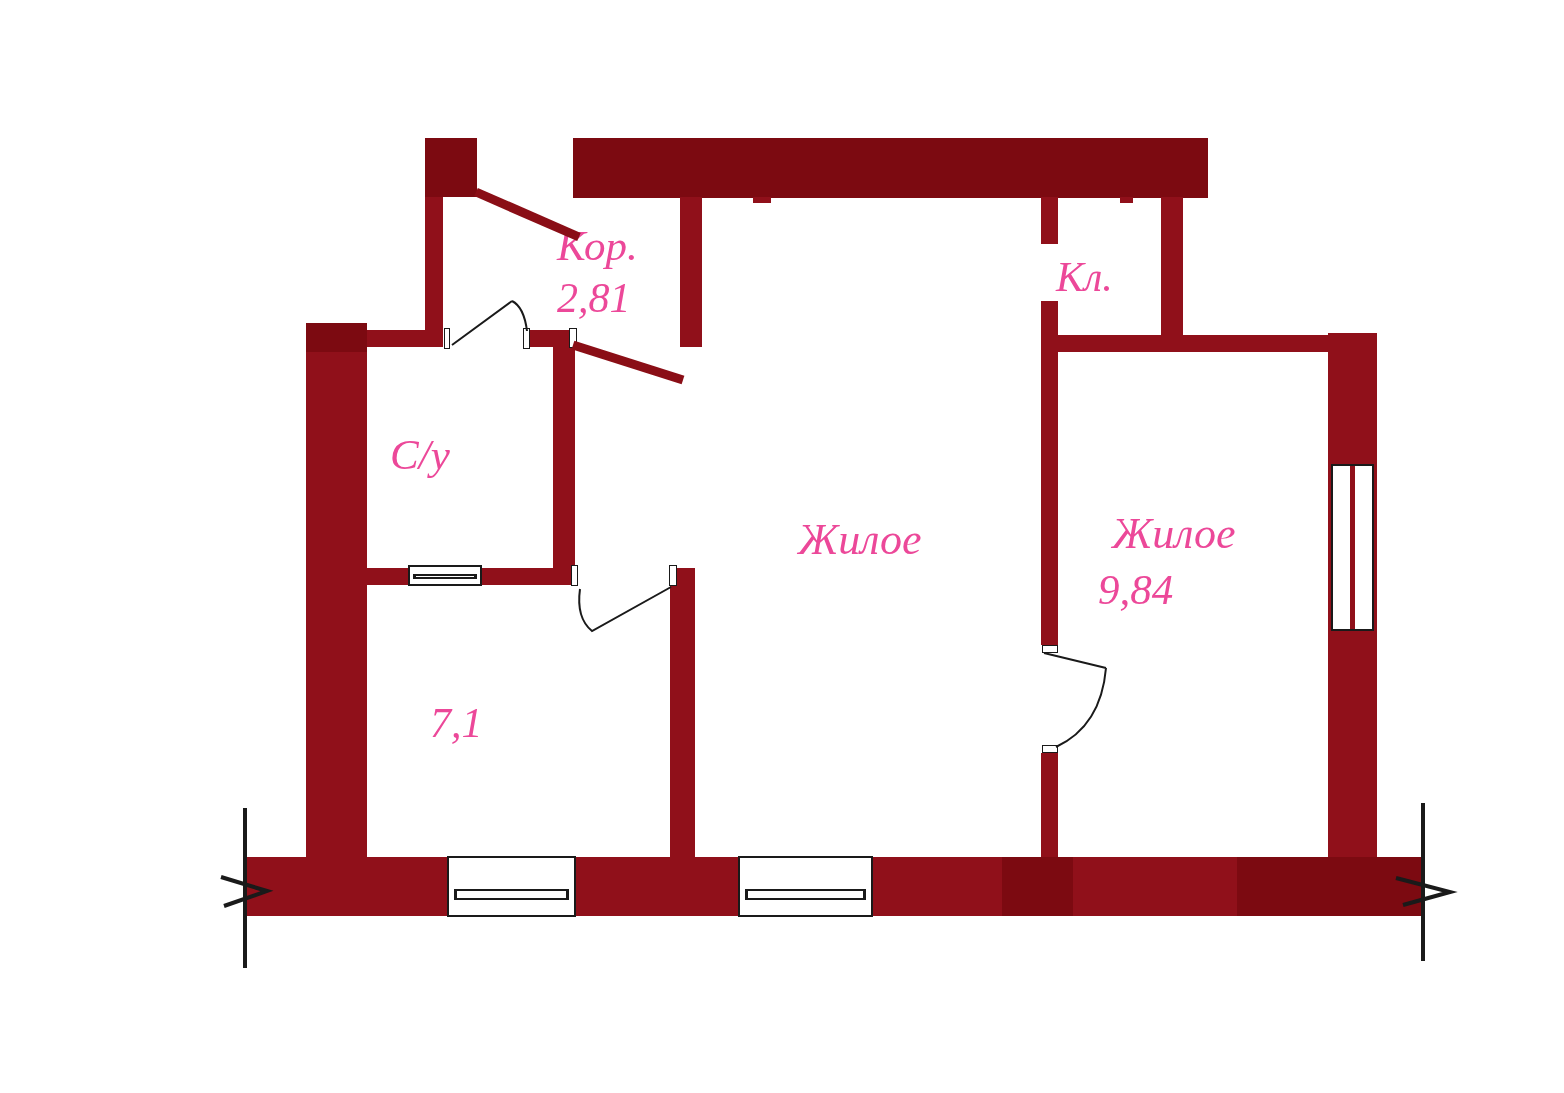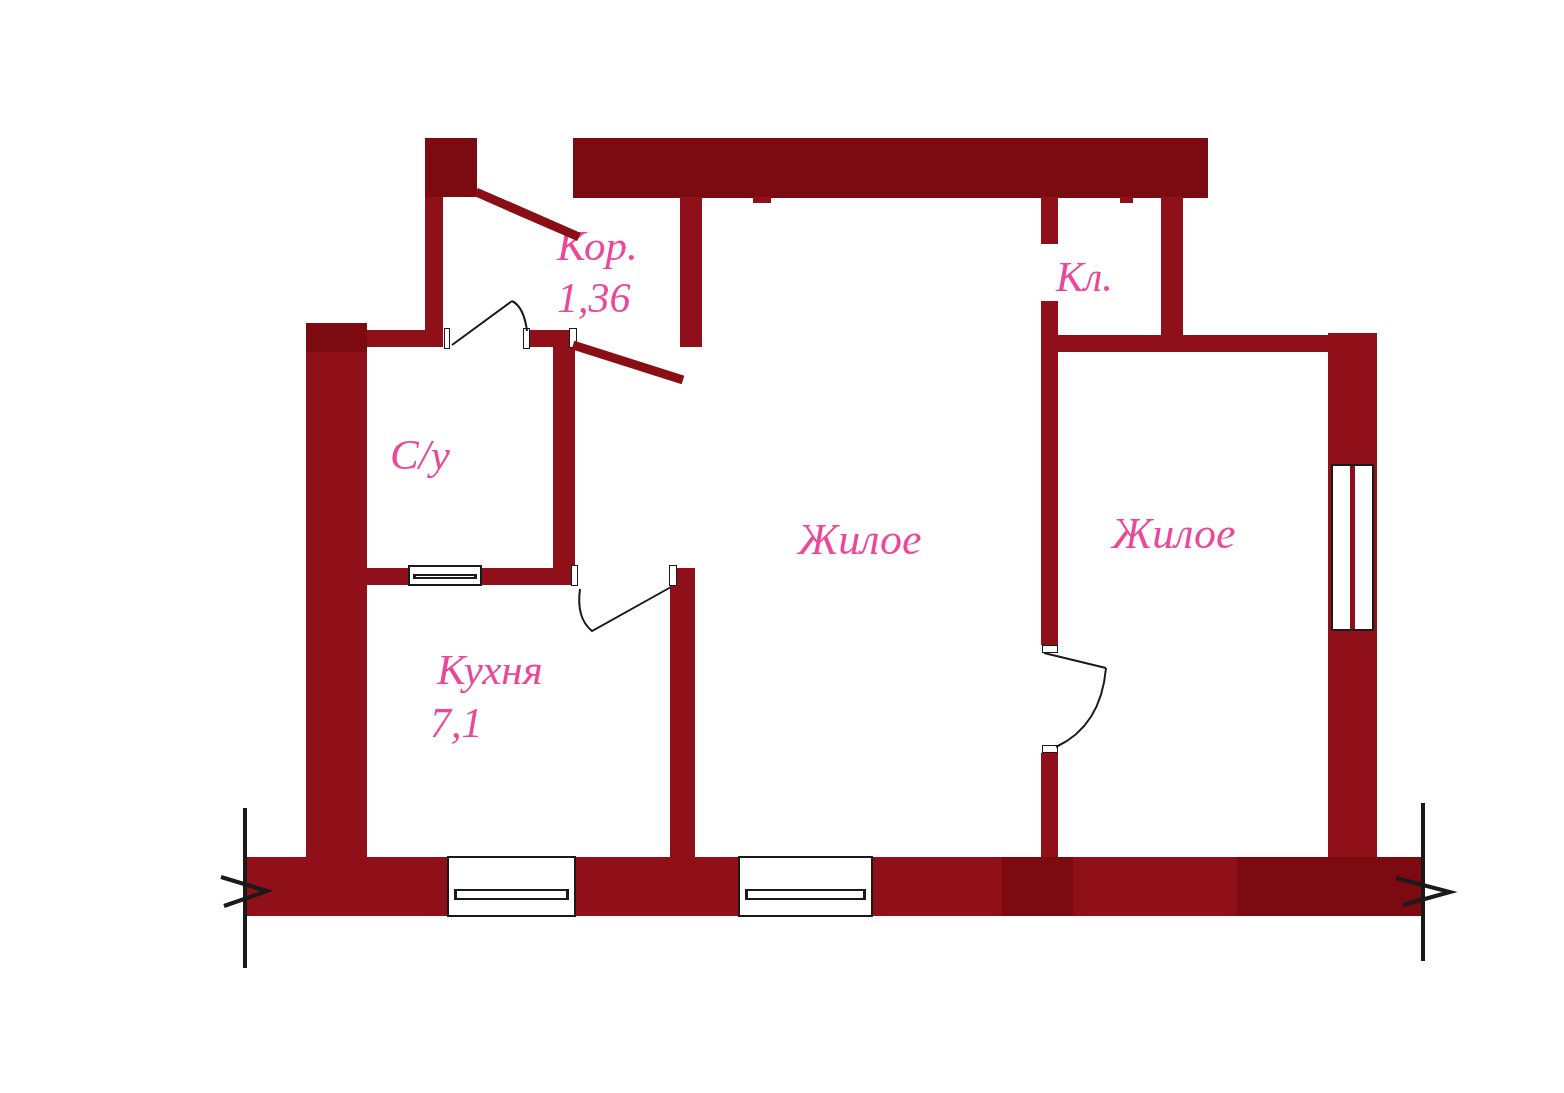--- a/index.html
+++ b/index.html
@@ -89,26 +89,26 @@
     <path d="M1044,653 L1106,668 M1106,668 Q1101,726 1056,747" fill="none" stroke="var(--line)" stroke-width="2"></path>
 
     <line x1="245" y1="808" x2="245" y2="968" stroke="var(--line)" stroke-width="4"></line>
     <polyline points="221,877 267,891 224,906" fill="none" stroke="var(--line)" stroke-width="4"></polyline>
 
     <line x1="1423" y1="803" x2="1423" y2="961" stroke="var(--line)" stroke-width="4"></line>
     <polyline points="1396,878 1450,892 1403,905" fill="none" stroke="var(--line)" stroke-width="4"></polyline>
   </svg>
 
   <div class="lbl f43" style="left:557px;top:224px;width:135px;">Кор.</div>
-  <div class="lbl f42" style="left:557px;top:277px;width:135px;">1,36</div>
+  <div class="lbl f42" style="left:557px;top:277px;width:135px;">2,81</div>
 
   <div class="lbl f43" style="left:390px;top:433px;width:105px;">С/у</div>
 
-  <div class="lbl f43" style="left:437px;top:648px;width:165px;">Кухня</div>
   <div class="lbl f42" style="left:430px;top:702px;width:135px;">7,1</div>
 
   <div class="lbl f44" style="left:798px;top:518px;width:165px;">Жилое</div>
 
   <div class="lbl f42" style="left:1056px;top:256px;width:95px;">Кл.</div>
 
   <div class="lbl f44" style="left:1112px;top:512px;width:165px;">Жилое</div>
+  <div class="lbl f43" style="left:1098px;top:568px;width:165px;">9,84</div>
 
 </div>
 
 </body></html>

